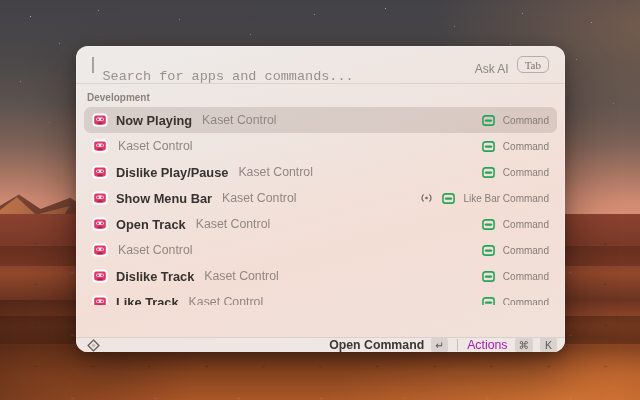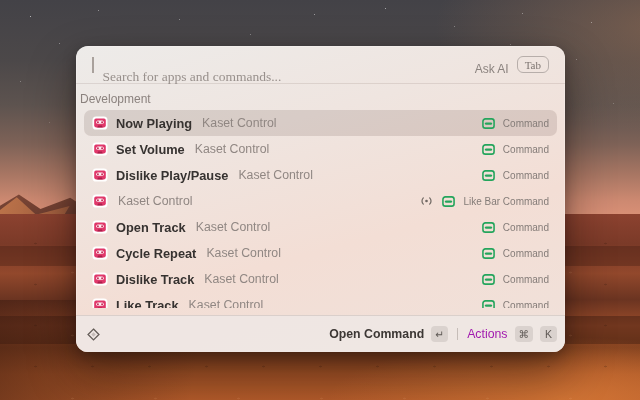--- a/index.html
+++ b/index.html
@@ -48,40 +48,40 @@
   
   .window { position:absolute; left:76px; top:46px; width:489px; height:306px; border-radius:12px;
     background:linear-gradient(165deg,#edebe9 0%,#efe5e0 30%,#f3ded5 62%,#f0e1da 100%);
     box-shadow:0 22px 48px rgba(18,8,6,.45), 0 4px 14px rgba(0,0,0,.25), inset 0 0 0 0.5px rgba(255,255,255,.45);
     overflow:hidden; }
 
   .searchbar { height:38px; display:flex; align-items:center; padding:0 16px; gap:8px;
     border-bottom:1px solid rgba(95,72,60,.13); }
   .caret { width:1.5px; height:16px; background:#a9a19c; flex:0 0 auto; }
   .search-input { flex:1; min-width:0; border:none; outline:none; background:transparent;
-    font-family:Liberation Serif, serif; font-size:13.5px; color:#4a4440; margin-left:1px;margin-top:24px; }
+    font-family:Liberation Mono, monospace; font-size:13.5px; color:#4a4440; margin-left:1px;margin-top:24px; }
   .search-input::placeholder { color:#98908c; }
   .askai { font-size:12px; color:#8b837f; white-space:nowrap;margin-top:9px; }
   .keycap-outline { font-size:11px; color:#7d7571; border:1px solid #b7aeaa; border-radius:6px;
     padding:1.5px 7px; white-space:nowrap;font-family:Liberation Serif, serif; }
 
-  .section-label { font-size:12px; font-weight:normal; color:#8b827e; padding:8px 4px 4px; }
+  .section-label { font-size:10px; font-weight:bold; color:#8b827e; padding:8px 11px 4px; }
 
   .list { height:198px; overflow:hidden; padding:0 8px; }
   .row { height:26px; display:flex; align-items:center; gap:8px; padding:0 8px; border-radius:7px; }
   .row.selected { background:rgba(97,75,66,.16); }
   .app-icon { width:16px; height:16px; flex:0 0 auto; display:flex; }
   .row-title { font-size:12.8px; font-weight:bold; color:#363230; white-space:nowrap; }
   .row-subtitle { font-size:12.3px; color:#908783; white-space:nowrap; margin-left:2px; }
   .row-spacer { flex:1; }
   .broadcast-icon { width:15px; height:12px; display:flex; flex:0 0 auto; }
   .type-icon { width:13px; height:13px; display:flex; flex:0 0 auto; }
   .row-accessory { font-size:10px; color:#847c78; white-space:nowrap; }
 
-  .footer { position:absolute; left:0; right:0; bottom:0; height:37px; display:flex; align-items:center;
+  .footer { position:absolute; left:0; right:0; bottom:0; height:15px; display:flex; align-items:center;
     padding:0 8px 0 10px; gap:7px; background:rgba(238,231,227,.94);
     border-top:1px solid rgba(95,72,60,.14); }
   .logo { width:15px; height:15px; display:flex; opacity:.85; }
   .footer-spacer { flex:1; }
   .primary-label { font-size:12.3px; font-weight:bold; color:#3c3734; }
   .keycap { background:#dad2ce; color:#5f5955; border-radius:4px; font-size:10.5px;
     min-width:17px; height:16px; display:flex; align-items:center; justify-content:center; padding:0 4px; }
   .footer-divider { width:1px; height:12px; background:#c6bdb8; margin:0 2px; }
   .actions-label { font-size:12.3px; color:#a21caf; }
 </style>
@@ -142,21 +142,20 @@
     <span class="app-icon">
       <svg viewBox="0 0 16 16" width="16" height="16">
         <rect x="0.5" y="1.5" width="15" height="13" rx="3.6" fill="#ffffff"></rect>
         <rect x="2.2" y="3.6" width="11.6" height="8.8" rx="1.8" fill="#e0376a"></rect>
         <rect x="4.2" y="5.6" width="7.6" height="3.2" rx="1.6" fill="#ffffff" opacity=".92"></rect>
         <circle cx="5.9" cy="7.2" r="0.95" fill="#c22753"></circle>
         <circle cx="10.1" cy="7.2" r="0.95" fill="#c22753"></circle>
         <path d="M5.2 12.4 L6.1 10.4 L9.9 10.4 L10.8 12.4 Z" fill="#aa1f4a"></path>
       </svg>
     </span>
-    <span class="row-title">Set Volume</span>
     <span class="row-subtitle">Kaset Control</span>
     <span class="row-spacer"></span>
 
     <span class="type-icon">
       <svg viewBox="0 0 14 14" width="13" height="13">
         <rect x="1" y="2" width="12" height="10" rx="2.6" fill="none" stroke="#24a55c" stroke-width="1.7"></rect>
         <rect x="3.1" y="5.8" width="7.8" height="2.6" rx="1.3" fill="#24a55c"></rect>
       </svg>
     </span>
     <span class="row-accessory">Command</span>
@@ -188,20 +187,21 @@
     <span class="app-icon">
       <svg viewBox="0 0 16 16" width="16" height="16">
         <rect x="0.5" y="1.5" width="15" height="13" rx="3.6" fill="#ffffff"></rect>
         <rect x="2.2" y="3.6" width="11.6" height="8.8" rx="1.8" fill="#e0376a"></rect>
         <rect x="4.2" y="5.6" width="7.6" height="3.2" rx="1.6" fill="#ffffff" opacity=".92"></rect>
         <circle cx="5.9" cy="7.2" r="0.95" fill="#c22753"></circle>
         <circle cx="10.1" cy="7.2" r="0.95" fill="#c22753"></circle>
         <path d="M5.2 12.4 L6.1 10.4 L9.9 10.4 L10.8 12.4 Z" fill="#aa1f4a"></path>
       </svg>
     </span>
+    <span class="row-title">Show Menu Bar</span>
     <span class="row-subtitle">Kaset Control</span>
     <span class="row-spacer"></span>
     <span class="broadcast-icon">
       <svg viewBox="0 0 16 12" width="15" height="12">
         <circle cx="8" cy="6" r="1.4" fill="#6f6762"></circle>
         <path d="M4.6 2.6 a4.8 4.8 0 0 0 0 6.8 M11.4 2.6 a4.8 4.8 0 0 1 0 6.8" fill="none" stroke="#6f6762" stroke-width="1.3" stroke-linecap="round"></path>
       </svg>
     </span>
     <span class="type-icon">
       <svg viewBox="0 0 14 14" width="13" height="13">
@@ -238,21 +238,20 @@
     <span class="app-icon">
       <svg viewBox="0 0 16 16" width="16" height="16">
         <rect x="0.5" y="1.5" width="15" height="13" rx="3.6" fill="#ffffff"></rect>
         <rect x="2.2" y="3.6" width="11.6" height="8.8" rx="1.8" fill="#e0376a"></rect>
         <rect x="4.2" y="5.6" width="7.6" height="3.2" rx="1.6" fill="#ffffff" opacity=".92"></rect>
         <circle cx="5.9" cy="7.2" r="0.95" fill="#c22753"></circle>
         <circle cx="10.1" cy="7.2" r="0.95" fill="#c22753"></circle>
         <path d="M5.2 12.4 L6.1 10.4 L9.9 10.4 L10.8 12.4 Z" fill="#aa1f4a"></path>
       </svg>
     </span>
-    <span class="row-title">Cycle Repeat</span>
     <span class="row-subtitle">Kaset Control</span>
     <span class="row-spacer"></span>
 
     <span class="type-icon">
       <svg viewBox="0 0 14 14" width="13" height="13">
         <rect x="1" y="2" width="12" height="10" rx="2.6" fill="none" stroke="#24a55c" stroke-width="1.7"></rect>
         <rect x="3.1" y="5.8" width="7.8" height="2.6" rx="1.3" fill="#24a55c"></rect>
       </svg>
     </span>
     <span class="row-accessory">Command</span>

